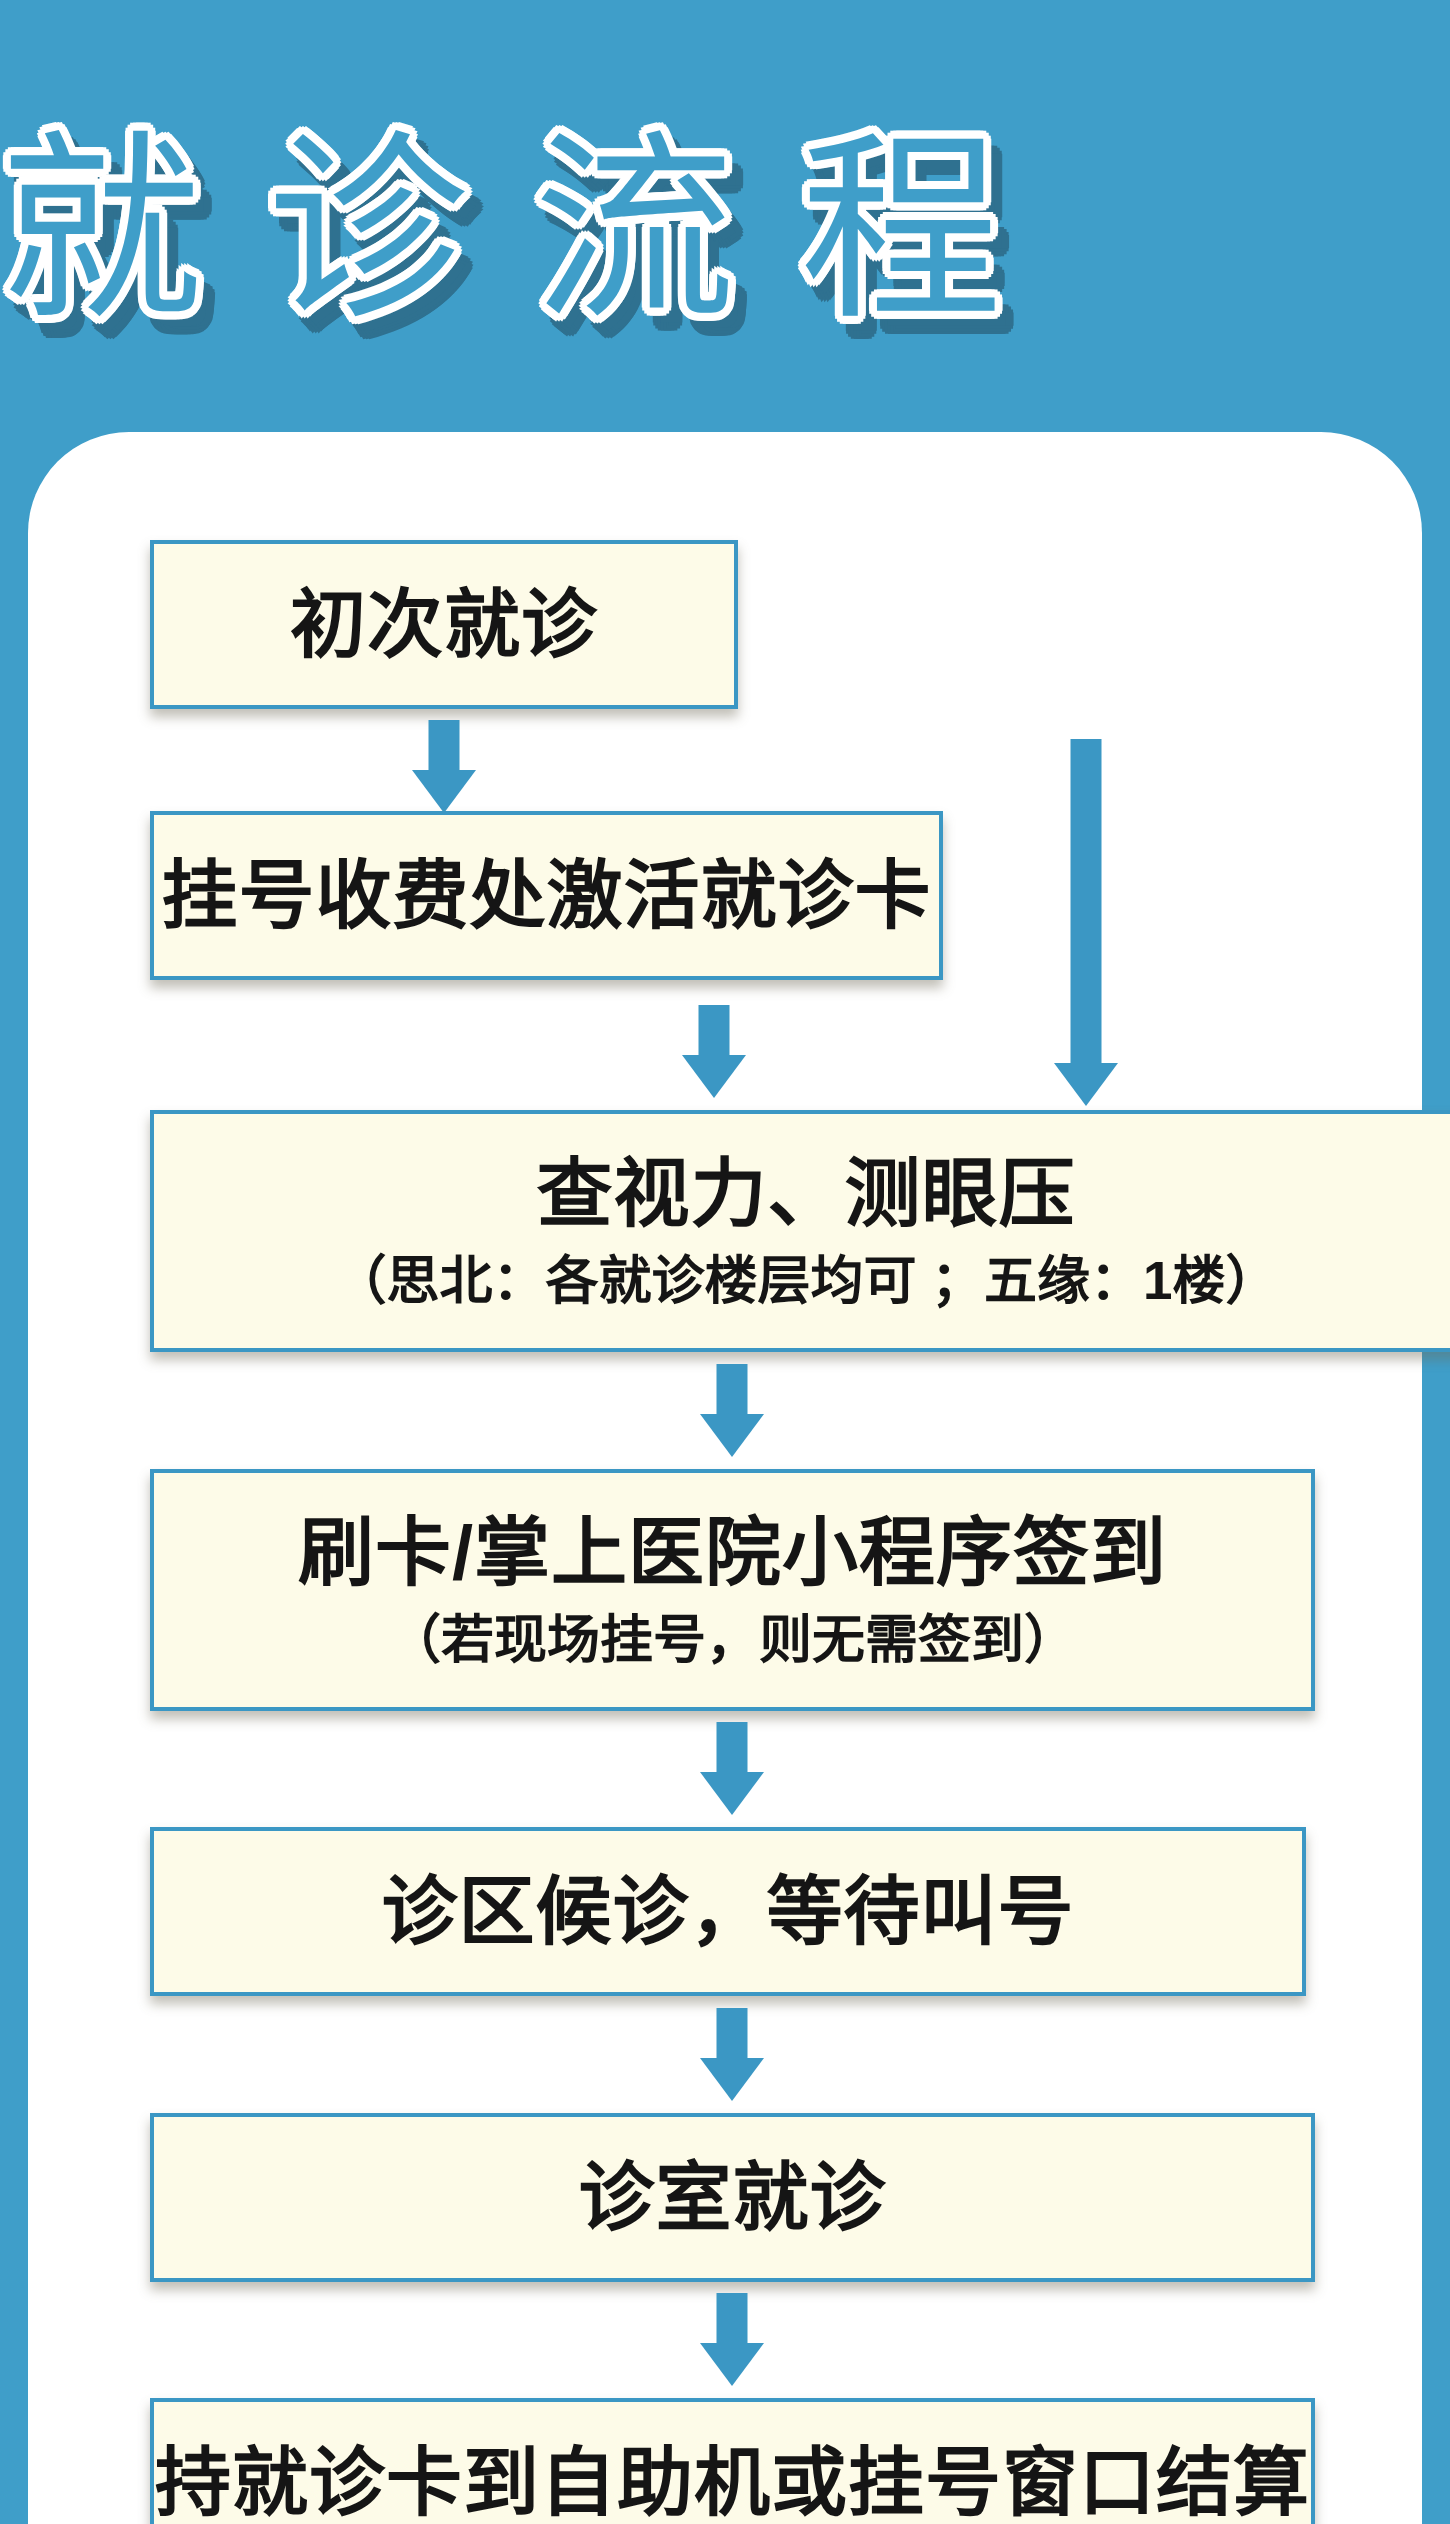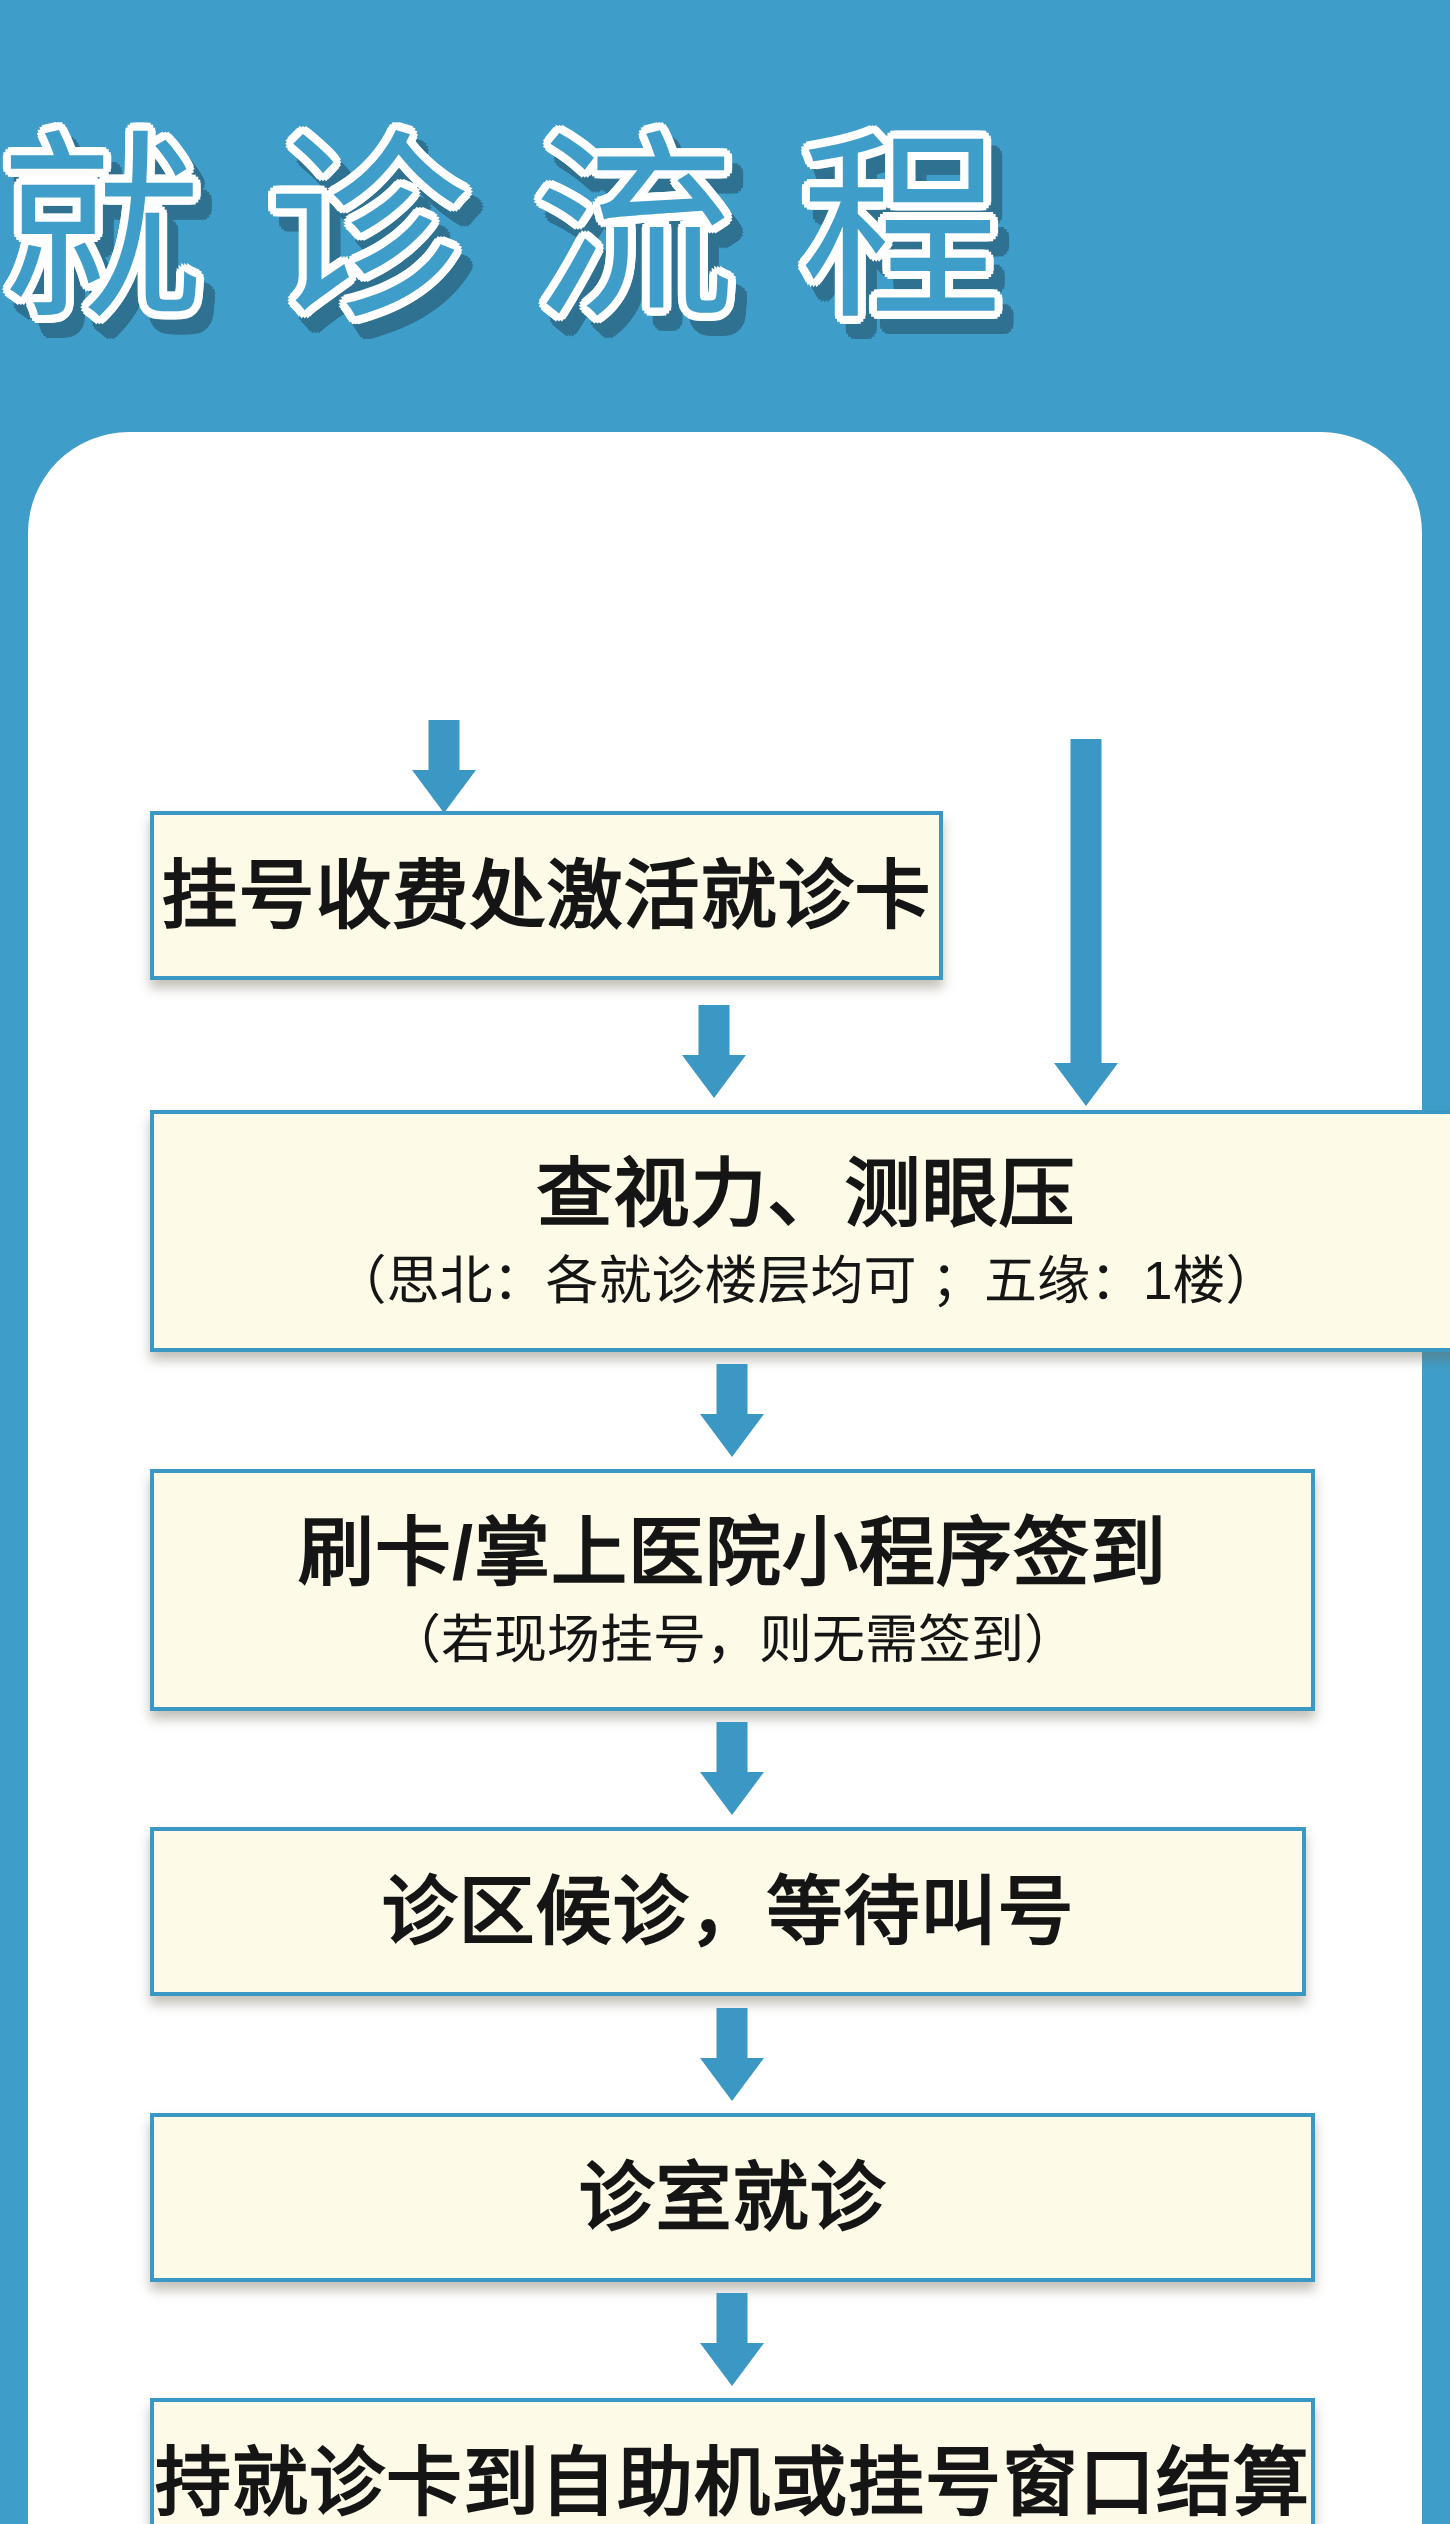--- a/index.html
+++ b/index.html
@@ -55,21 +55,21 @@
     position:absolute;box-sizing:border-box;
     background:var(--box-fill);border:4.5px solid var(--line);
     box-shadow:0 8px 11px rgba(110,105,85,.42);
     display:flex;flex-direction:column;align-items:center;justify-content:center;
   }
   .node-label{
     font-size:76px;font-weight:900;color:var(--ink);
     letter-spacing:1px;white-space:nowrap;line-height:1.05;
   }
   .node-note{
-    font-size:53px;font-weight:400;color:var(--ink);
+    font-size:53px;font-weight:700;color:var(--ink);
     margin-top:19px;white-space:nowrap;line-height:1.05;
   }
   
   .arrow{position:absolute;width:64px;}
   .arrow .shaft{
     position:absolute;left:50%;transform:translateX(-50%);
     top:0;width:31px;background:var(--arrow);
   }
   .arrow .head{
     position:absolute;left:50%;transform:translateX(-50%);
@@ -89,20 +89,23 @@
 
 <div>
 
   <div class="title-wrap">
     <div class="title-layer title-shadow-layer">就诊流程</div>
     <div class="title-layer title-main-layer">就诊流程</div>
   </div>
 
   <div class="panel">
 
+    <div class="node" style="left:122px;top:108px;width:588px;height:169px;">
+      <div class="node-label">初次就诊</div>
+    </div>
 
     <div class="arrow a-std" style="left:384px;top:288px;">
       <div class="shaft"></div>
       <div class="head"></div>
     </div>
 
     <div class="arrow a-long" style="left:1026px;top:307px;">
       <div class="shaft"></div>
       <div class="head"></div>
     </div>

